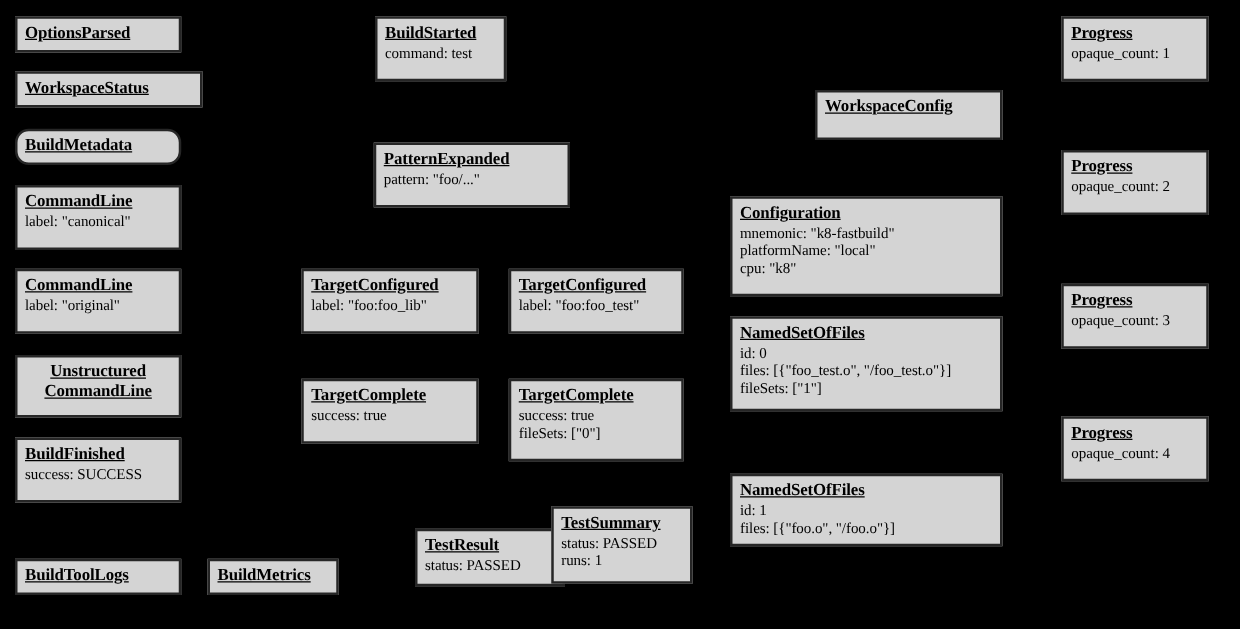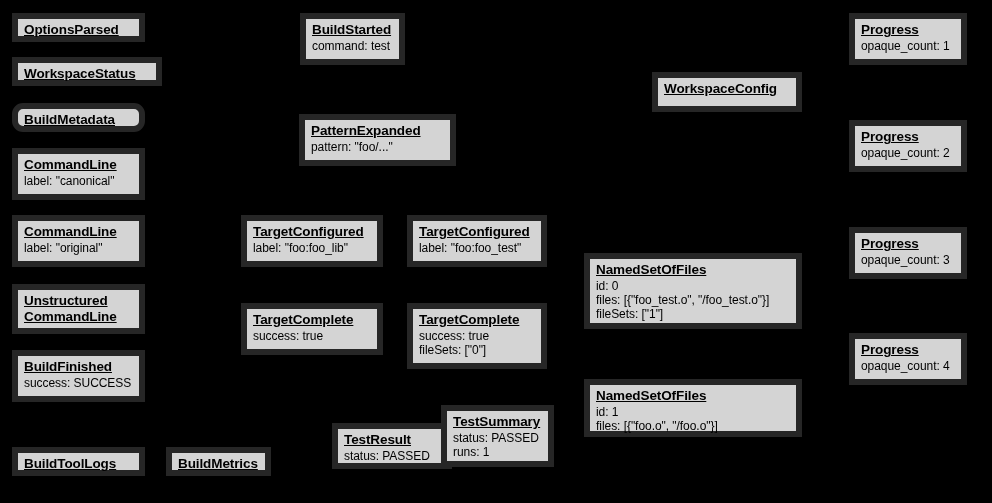--- a/index.html
+++ b/index.html
@@ -13,35 +13,37 @@
     width: 992px;
     height: 503px;
     background: #000000;
     overflow: hidden;
     font-family: "Liberation Sans", sans-serif;
   }
   .node {
     position: absolute;
     box-sizing: border-box;
     background: #d4d4d4;
-    border: 6px solid #8b5cf6;
+    border: 2px solid #8b5cf6;
     padding: 3px 6px 4px 6px;
     color: #000000;
     line-height: 1.18;
+    font-family: Liberation Serif, serif;
   }
   .node-title {
     font-size: 13.5px;
     font-weight: bold;
     text-decoration: underline;
     text-underline-offset: 1px;
     white-space: nowrap;
     letter-spacing: -0.1px;
   }
   .node-title.wrap {
     white-space: normal;
+    text-align: center;
   }
   .node-props {
     margin-top: 1px;
   }
   .node-prop {
     font-size: 12px;
     white-space: nowrap;
     letter-spacing: -0.05px;
   }
 </style>
@@ -131,20 +133,28 @@
     <div class="node" style="left: 441px; top: 405px; width: 113px; height: 62px; background: rgb(212, 212, 212); border-color: rgb(38, 38, 38); color: rgb(0, 0, 0);">
       <div class="node-title">TestSummary</div>
       <div class="node-props">
         <div class="node-prop">status: PASSED</div>
         <div class="node-prop">runs: 1</div>
       </div>
     </div>
     <div class="node" style="left: 652px; top: 72px; width: 150px; height: 40px; background: rgb(212, 212, 212); border-color: rgb(38, 38, 38); color: rgb(0, 0, 0);">
       <div class="node-title">WorkspaceConfig</div>
     </div>
+    <div class="node" style="left: 584px; top: 157px; width: 218px; height: 80px; background: rgb(212, 212, 212); border-color: rgb(38, 38, 38); color: rgb(0, 0, 0);">
+      <div class="node-title">Configuration</div>
+      <div class="node-props">
+        <div class="node-prop">mnemonic: "k8-fastbuild"</div>
+        <div class="node-prop">platformName: "local"</div>
+        <div class="node-prop">cpu: "k8"</div>
+      </div>
+    </div>
     <div class="node" style="left: 584px; top: 253px; width: 218px; height: 76px; background: rgb(212, 212, 212); border-color: rgb(38, 38, 38); color: rgb(0, 0, 0);">
       <div class="node-title">NamedSetOfFiles</div>
       <div class="node-props">
         <div class="node-prop">id: 0</div>
         <div class="node-prop">files: [{"foo_test.o", "/foo_test.o"}]</div>
         <div class="node-prop">fileSets: ["1"]</div>
       </div>
     </div>
     <div class="node" style="left: 584px; top: 379px; width: 218px; height: 58px; background: rgb(212, 212, 212); border-color: rgb(38, 38, 38); color: rgb(0, 0, 0);">
       <div class="node-title">NamedSetOfFiles</div>

